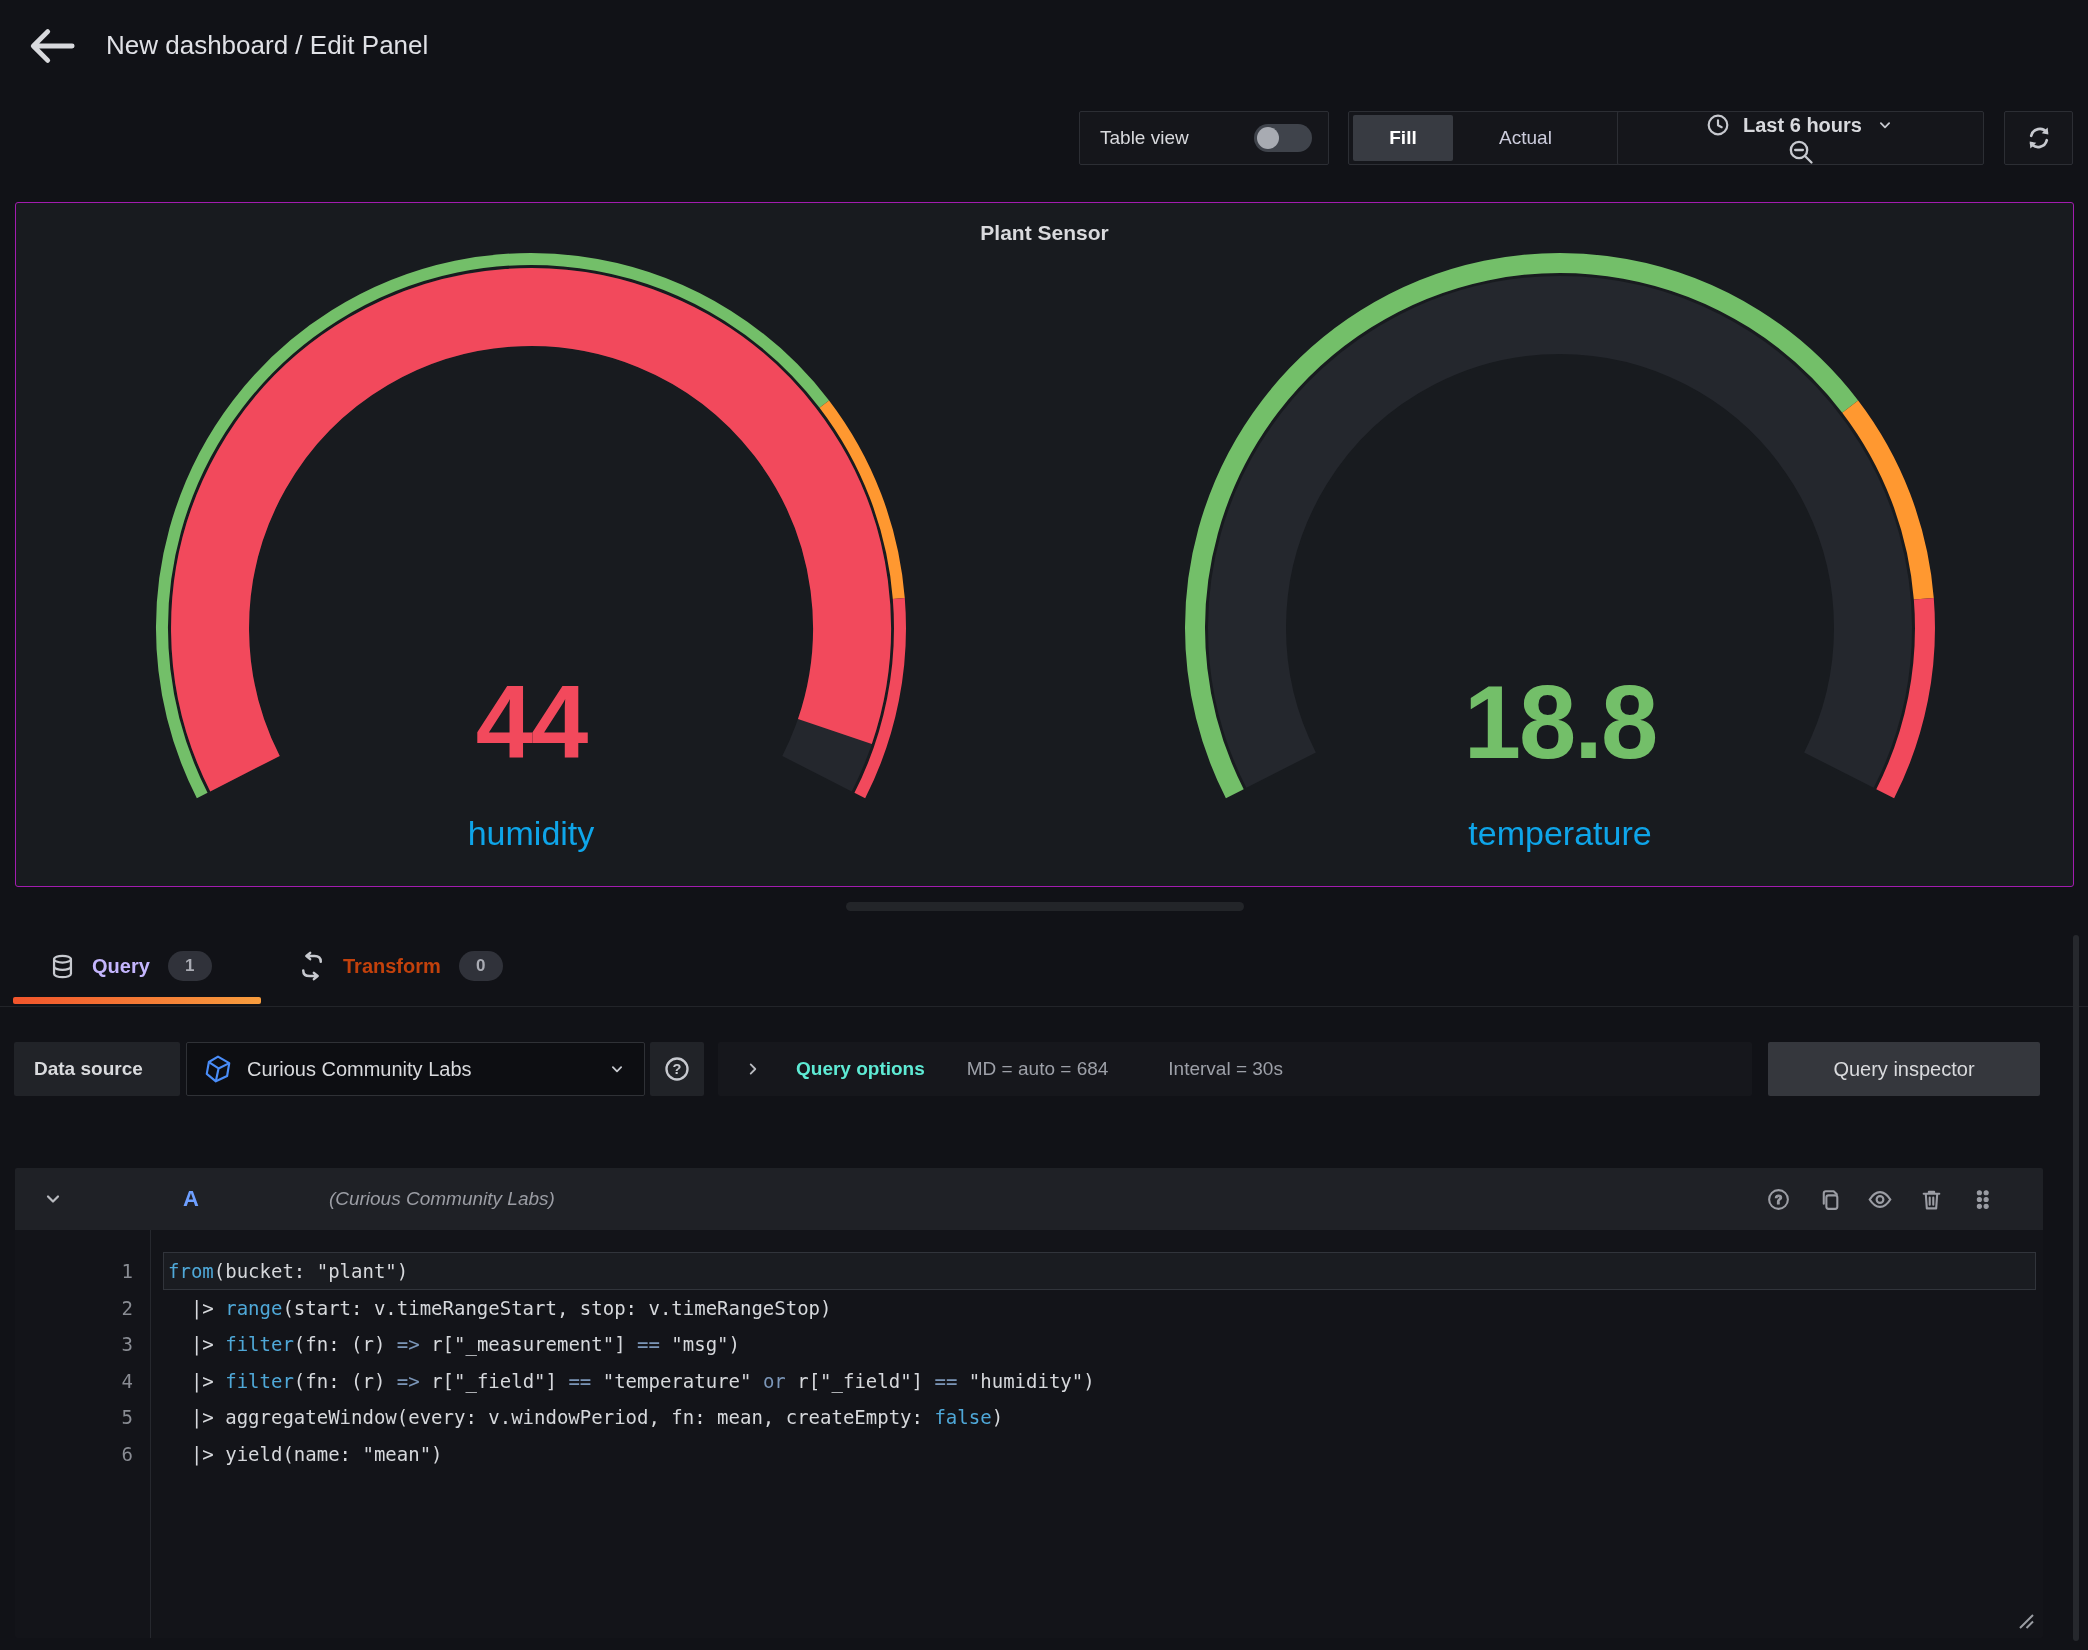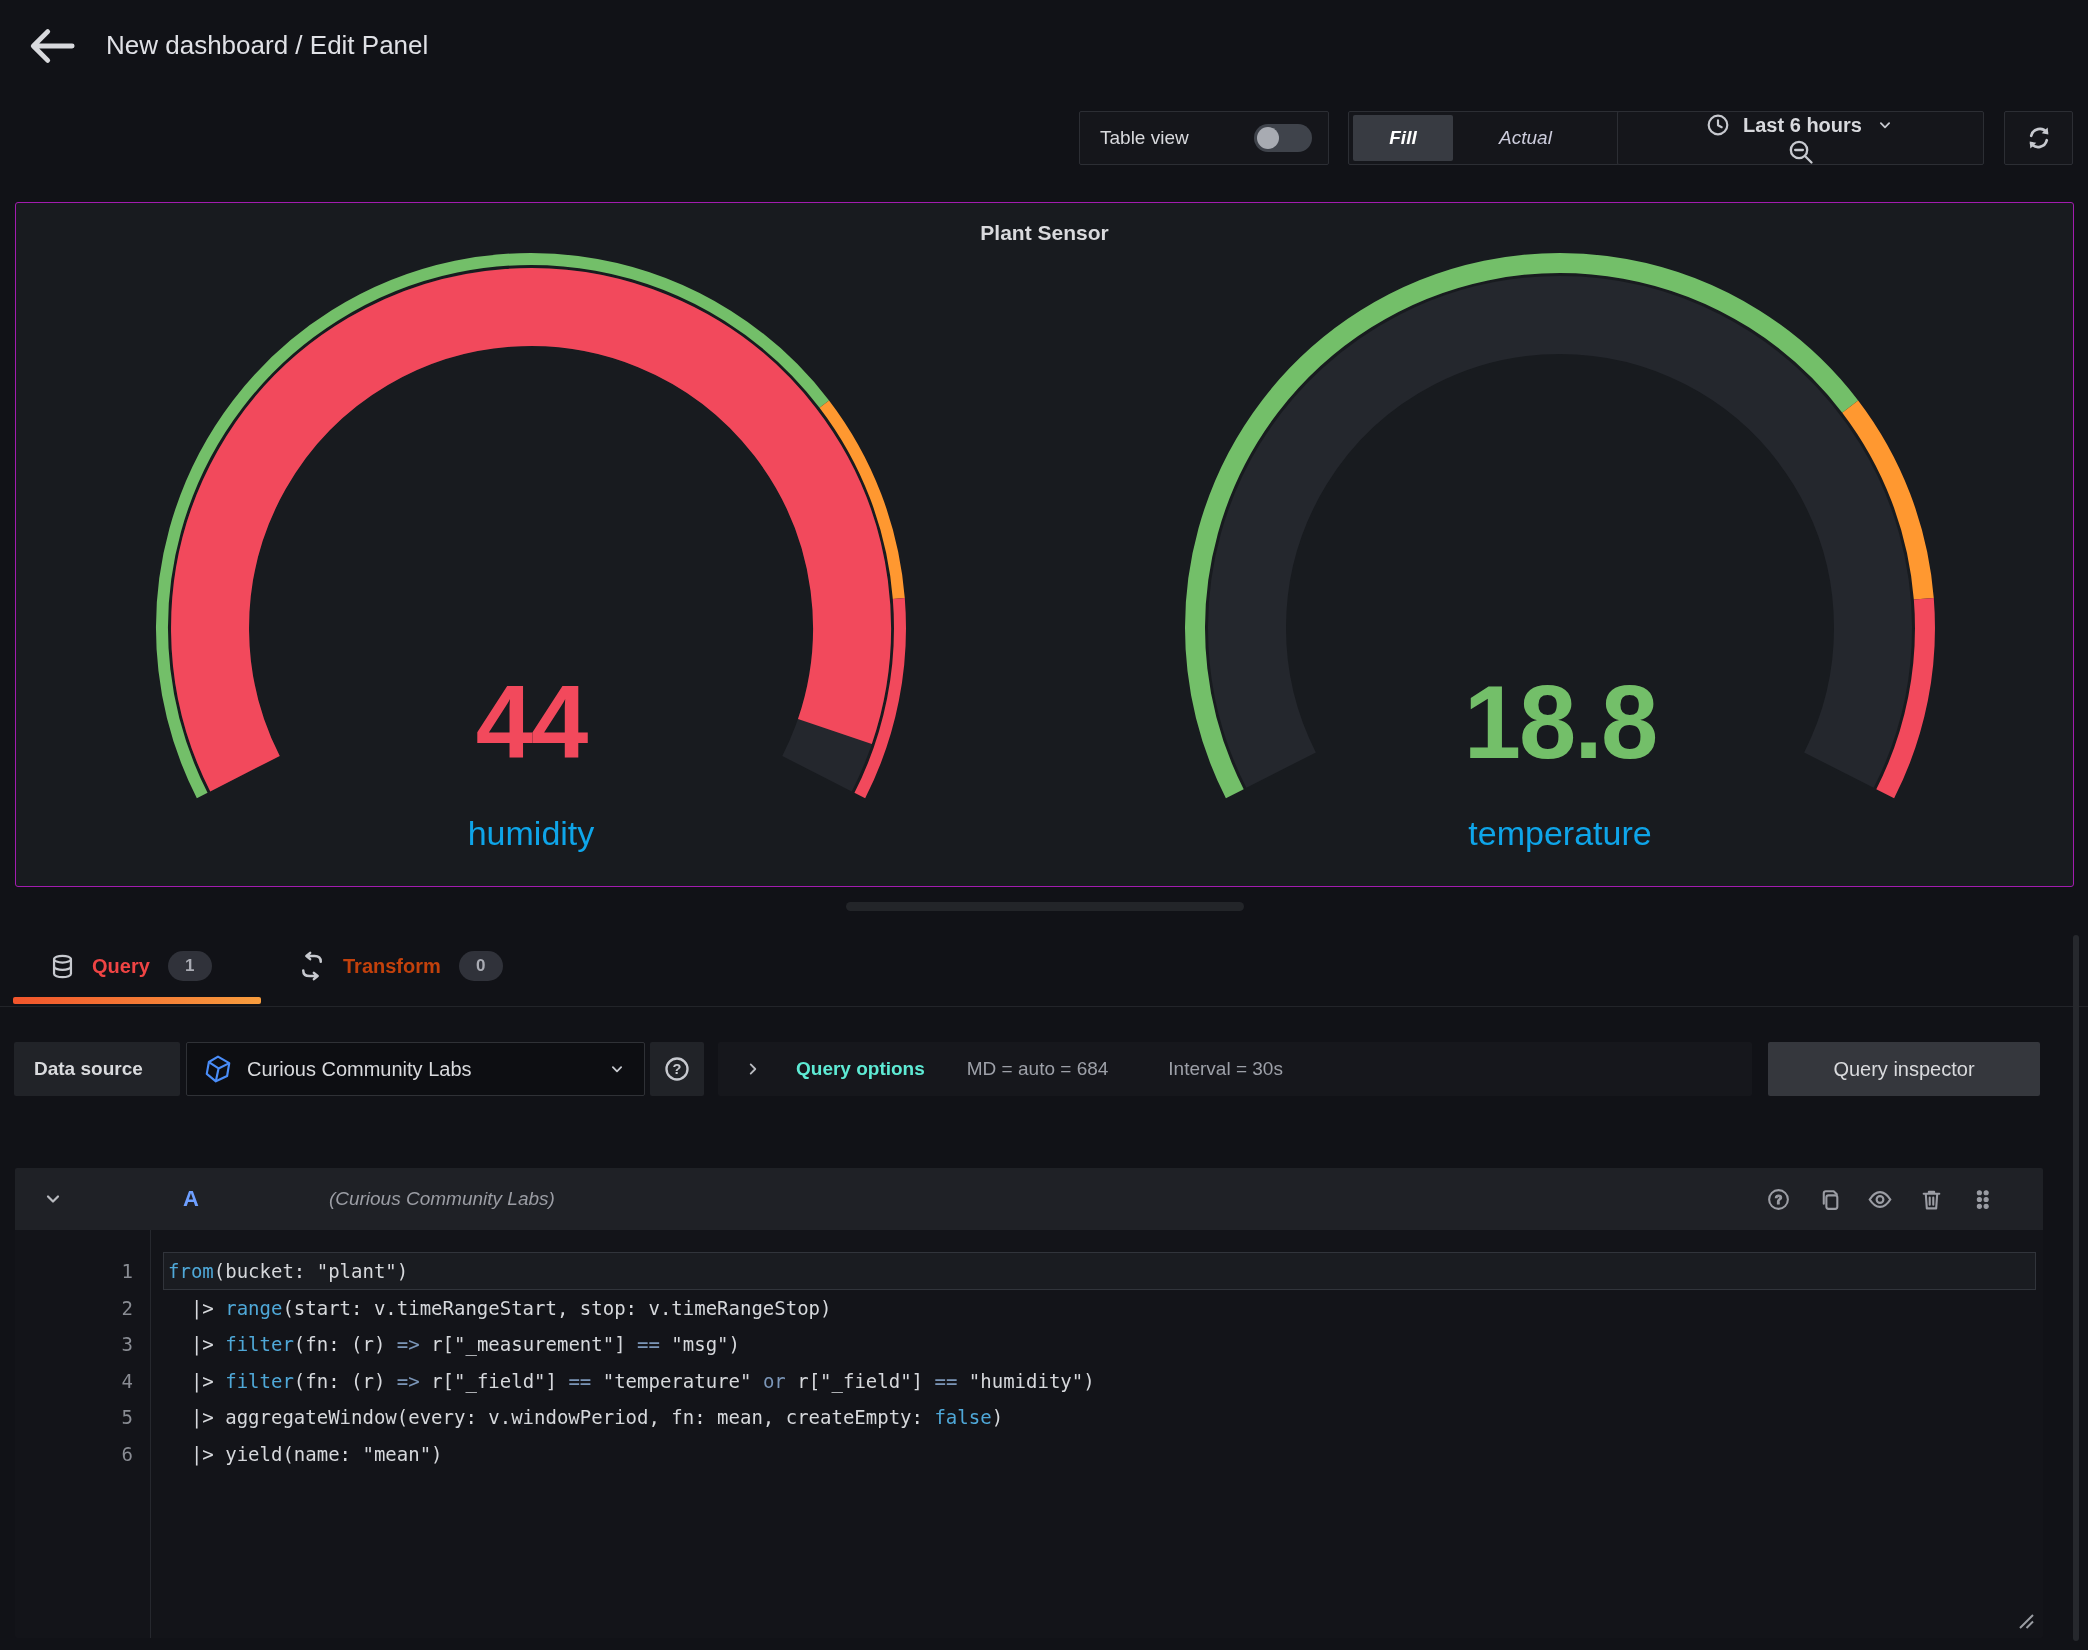--- a/index.html
+++ b/index.html
@@ -13,21 +13,21 @@
   .topbar-title{left:106px;top:30px;font-size:26px;font-weight:500;color:#e0e1e6;}
   .back-btn{left:26px;top:22px;width:52px;height:48px;display:flex;align-items:center;justify-content:center;cursor:pointer;}
 
   
   .tb-group{top:111px;height:54px;border:1px solid #2c2e34;border-radius:2px;background:#15161b;
             display:flex;align-items:center;box-sizing:border-box;}
   .tv-group{left:1079px;width:250px;justify-content:space-between;padding:0 16px 0 20px;}
   .tv-label{font-size:19px;color:#d8d9dd;}
   .toggle{width:58px;height:28px;border-radius:15px;background:#3f434b;position:relative;cursor:pointer;}
   .toggle .knob{position:absolute;left:3px;top:3px;width:22px;height:22px;border-radius:50%;background:#a8abb2;}
-  .seg-group{left:1348px;width:306px;padding:4px;font-style:italic;}
+  .seg-group{left:1348px;width:306px;padding:4px;}
   .seg{height:46px;display:flex;align-items:center;justify-content:center;font-size:19px;border-radius:2px;cursor:pointer;}
   .seg.active{background:#383b42;color:#ffffff;font-weight:700;width:100px;}
   .seg.inactive{color:#ccccdc;width:145px;}
   .time-group{left:1617px;width:367px;padding:0;flex-direction:column;}
   .time-main{display:flex;align-items:center;gap:12px;padding:0 18px;height:100%;cursor:pointer;}
   .time-label{font-size:20px;font-weight:700;color:#d8d9dd;}
   .tb-divider{width:1px;height:100%;background:#2c2e34;}
   .zoomout-btn{width:64px;height:100%;display:flex;align-items:center;justify-content:center;cursor:pointer;}
   .refresh-btn{left:2004px;width:69px;display:flex;align-items:center;justify-content:center;cursor:pointer;}
 
@@ -40,21 +40,21 @@
   .gauge-label{width:520px;text-align:center;font-size:34px;color:#0ea5e9;}
 
   .drag-handle{left:846px;top:902px;width:398px;height:9px;border-radius:4.5px;background:#232529;cursor:row-resize;}
 
   
   .tabs{left:0;top:933px;width:2088px;height:74px;}
   .tab{position:absolute;top:0;height:66px;display:flex;align-items:center;cursor:pointer;}
   .tab-query{left:13px;width:248px;padding-left:36px;box-sizing:border-box;}
   .tab-transform{left:285px;width:260px;padding-left:12px;box-sizing:border-box;}
   .tab .lbl{font-size:20px;margin:0 18px 0 16px;}
-  .tab-query .lbl{font-weight:700;color:#ef4444;}
+  .tab-query .lbl{font-weight:700;color:#c4b5fd;}
   .tab-transform .lbl{font-weight:700;color:#c2410c;}
   .badge{min-width:44px;height:30px;border-radius:15px;background:#30323a;color:#a9abb3;
          font-size:17px;font-weight:700;display:flex;align-items:center;justify-content:center;}
   .tab-underline{position:absolute;left:13px;top:64px;width:248px;height:7px;border-radius:2px;
                  background:linear-gradient(90deg,#f2552c,#f89d3e);}
   .tabs-divider{position:absolute;left:0;top:73px;width:2088px;height:1px;background:#222429;}
   .chip{position:absolute;top:1042px;height:54px;background:#212328;border-radius:2px;
         display:flex;align-items:center;box-sizing:border-box;}
   .ds-label{left:14px;width:166px;padding:0 20px;font-size:19px;font-weight:700;color:#d9dadd;}
   .ds-select{left:186px;width:459px;background:#0d0e12;border:1px solid #2f3136;padding:0 16px;cursor:pointer;}

